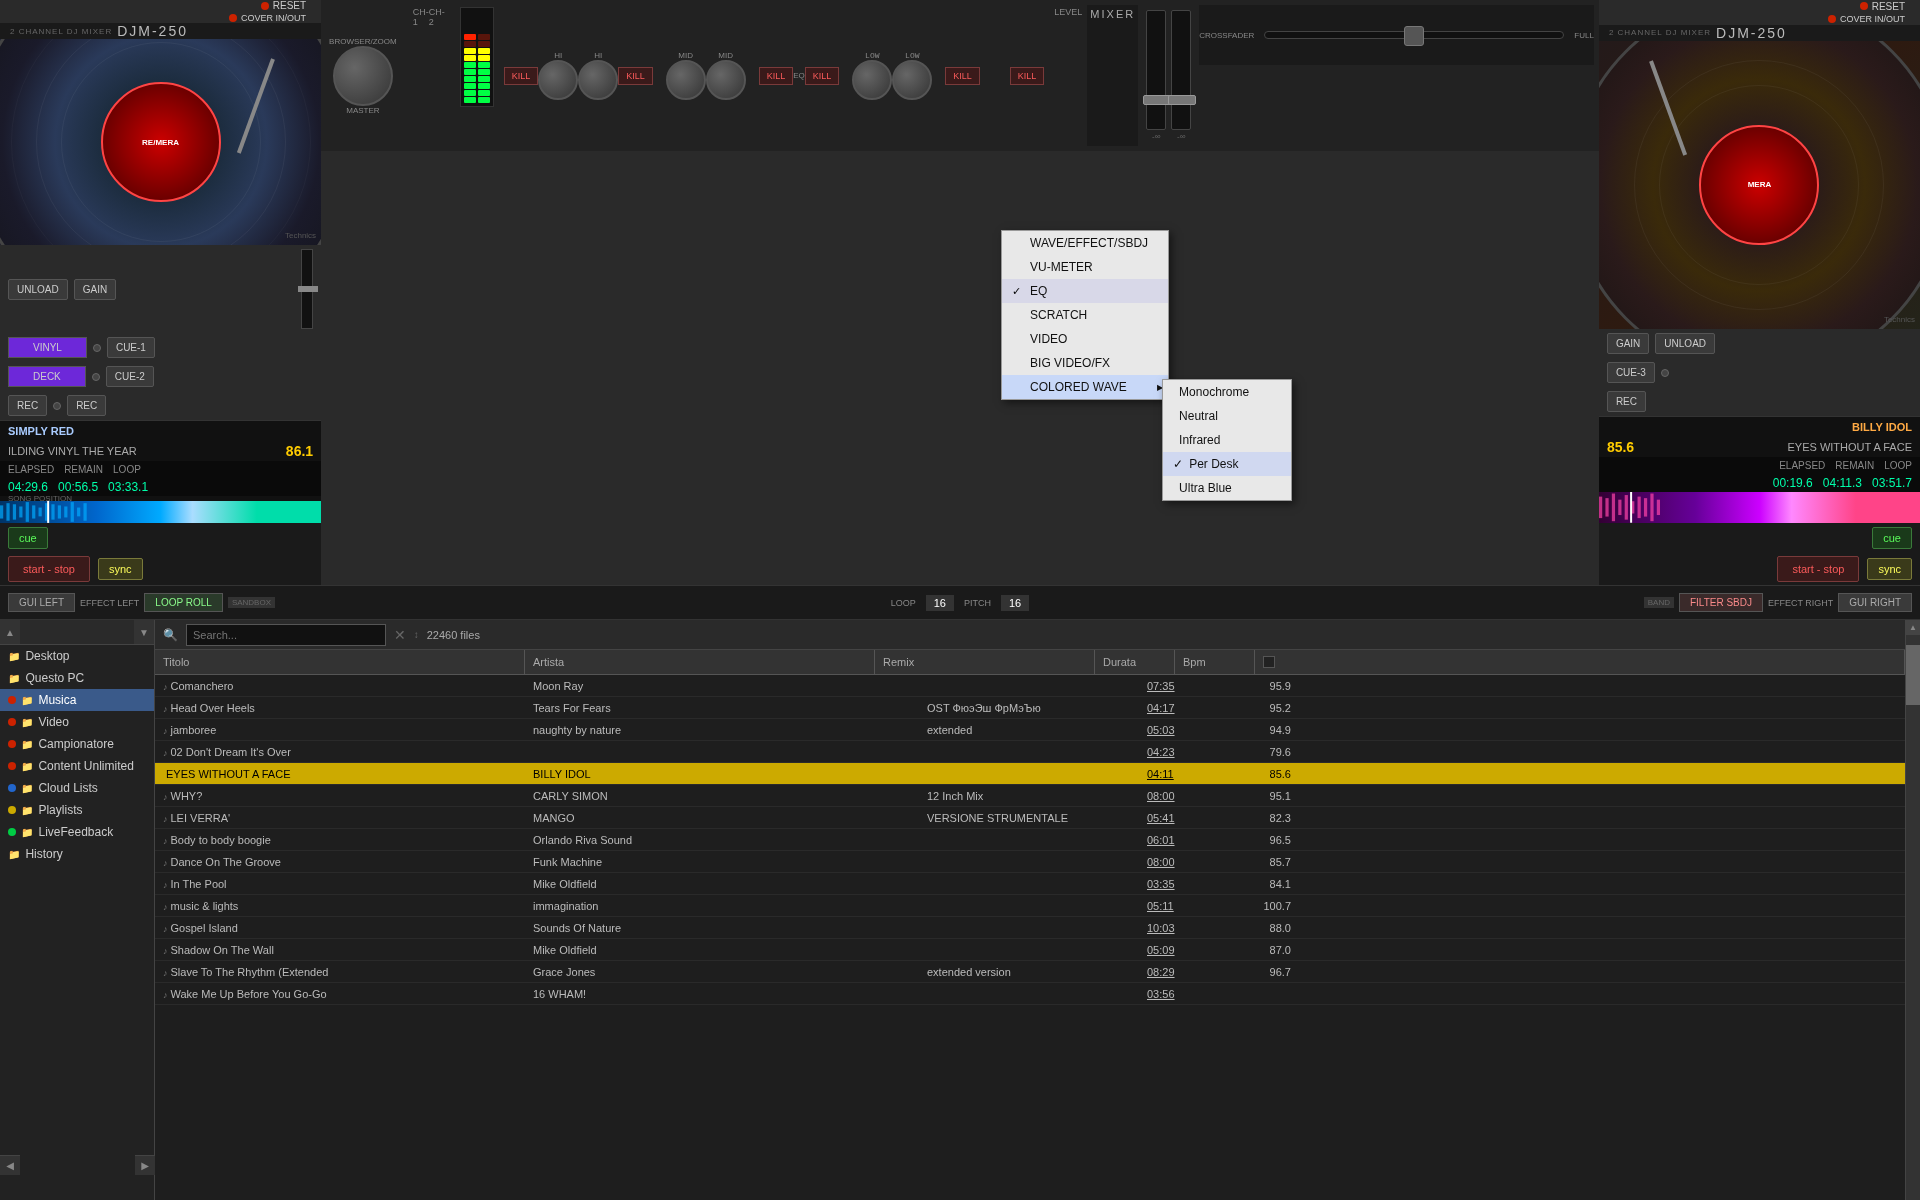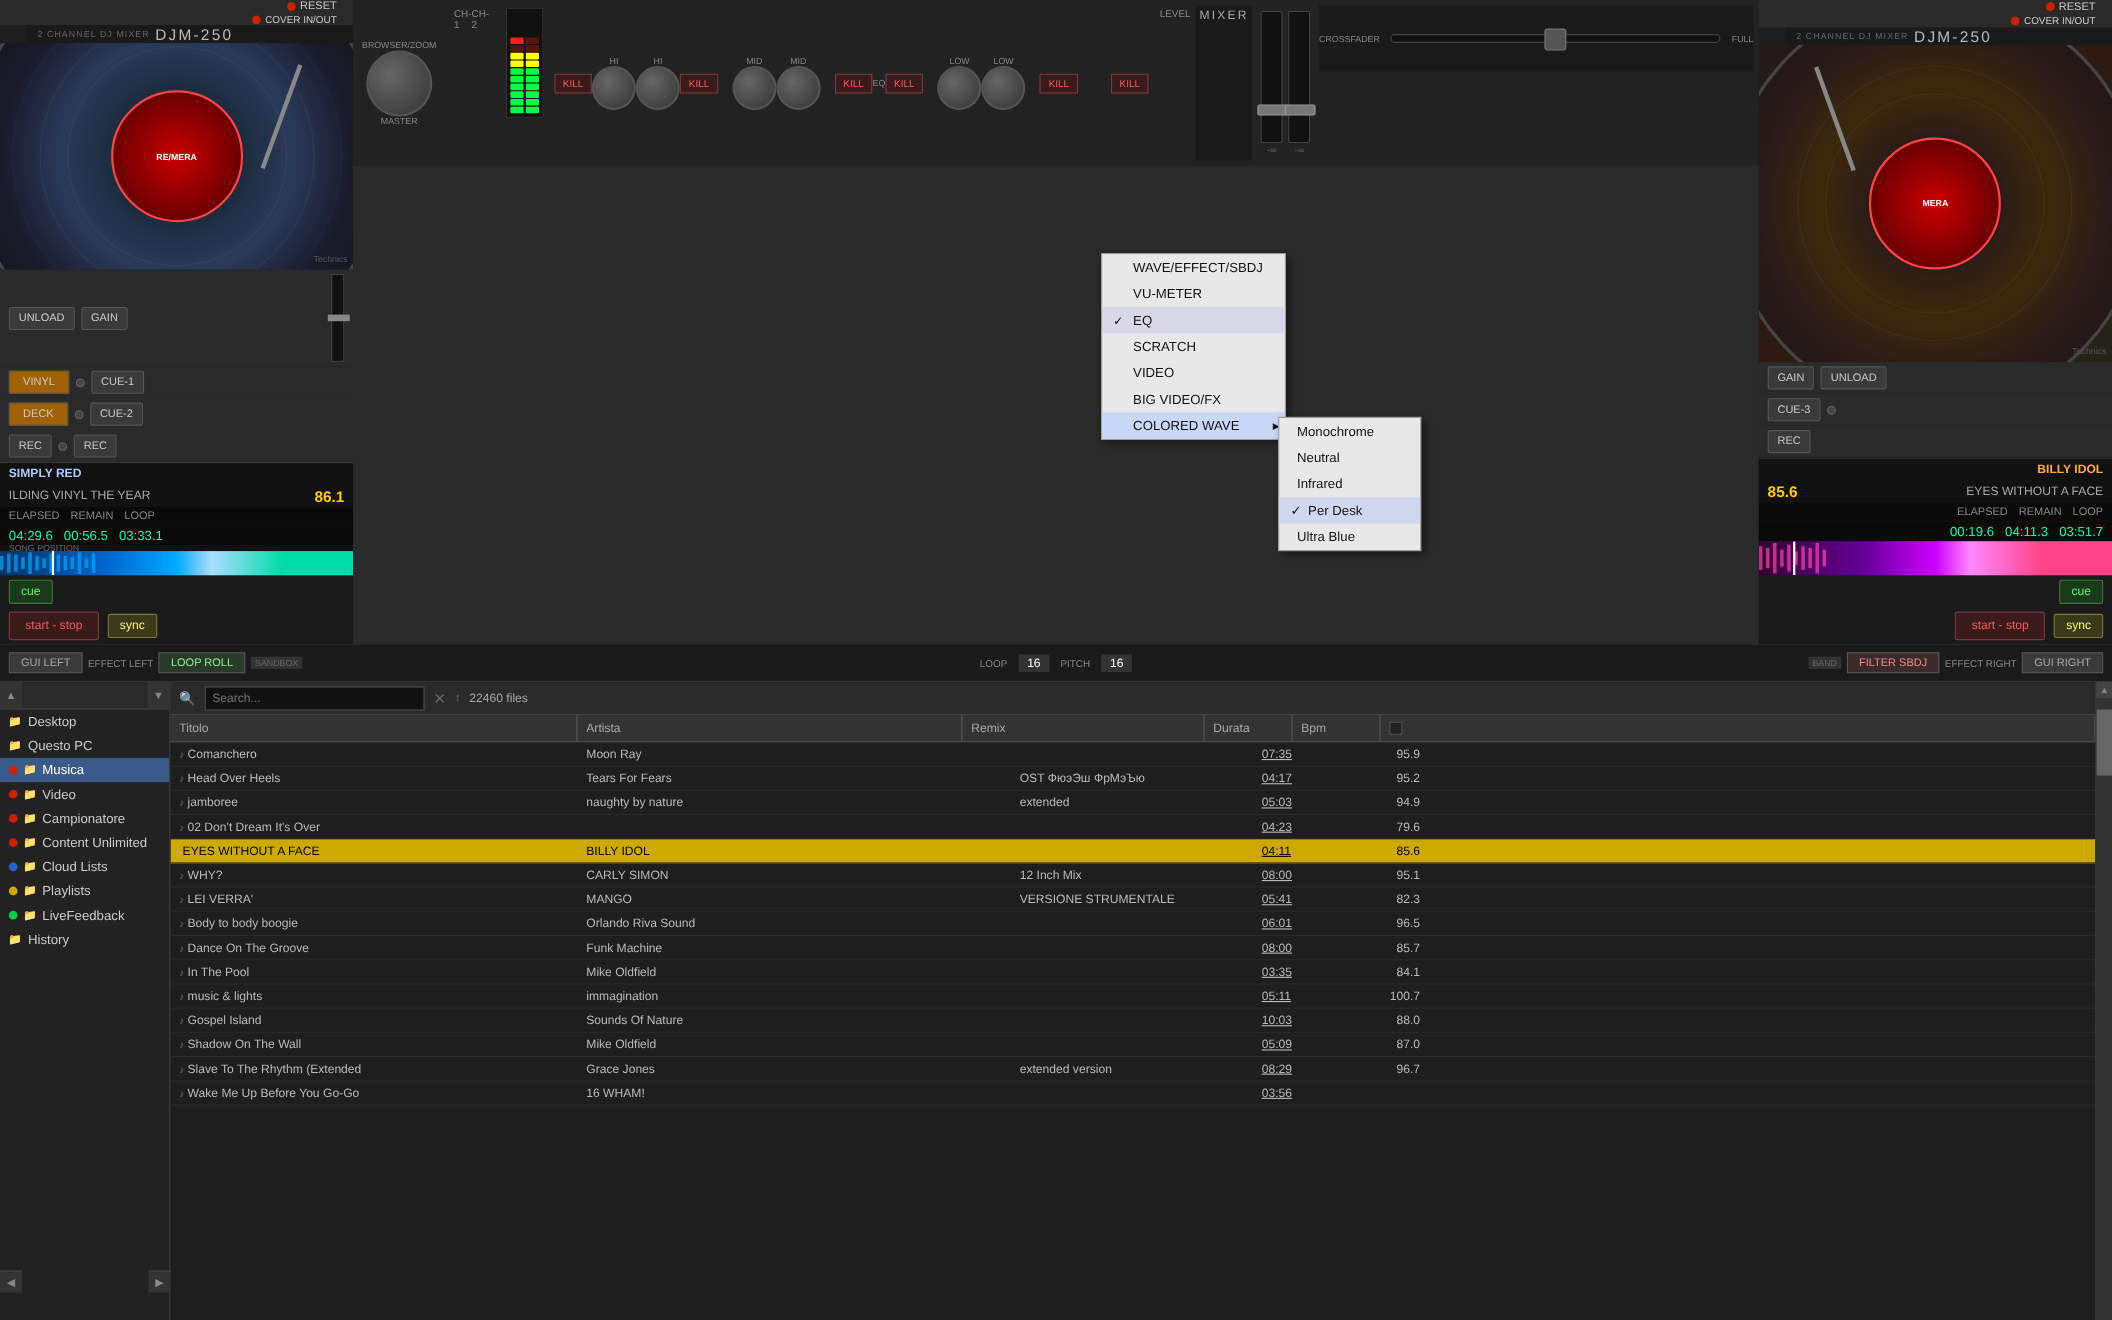--- a/index.html
+++ b/index.html
@@ -469,24 +469,24 @@
       height: 6px;
       background: #888;
       position: absolute;
       left: -4px;
       top: 50%;
       transform: translateY(-50%);
     }
 
     
     .mode-toggle {
-      background: #a16207;
+      background: #6d28d9;
       border: 1px solid #555;
       color: #ccc;
-      padding: 4px 12px;
+      padding: 4px 24px;
       font-size: 10px;
       cursor: pointer;
     }
 
     
     .deck-top-controls {
       height: 40px;
       background: #2a2a2a;
       display: flex;
       align-items: center;
@@ -497,21 +497,20 @@
 
     .deck-model-label {
       height: 20px;
       background: #1a1a1a;
       display: flex;
       align-items: center;
       padding: 0 10px;
       font-size: 10px;
       color: #888;
       letter-spacing: 1px;
-      margin-left: 24px;
     }
 
     
     .technics-label {
       position: absolute;
       bottom: 5px;
       right: 5px;
       font-size: 8px;
       color: #555;
     }
@@ -720,21 +719,21 @@
           <div class="knob"></div>
         </div>
       </div>
 
       <div style="display:flex;justify-content:space-around;align-items:center;padding:2px 5px;">
         <button class="kill-btn">KILL</button>
         <span style="font-size:8px;color:#888;">EQ</span>
         <button class="kill-btn">KILL</button>
       </div>
 
-      <div style="display:flex;justify-content:flex-end;align-items:center;padding:2px 5px;">
+      <div style="display:flex;justify-content:flex-end;align-items:center;padding:2px 5px;font-family:Liberation Mono, monospace;">
         <div style="display:flex;flex-direction:column;align-items:center;">
           <span style="font-size:8px;color:#888;">LOW</span>
           <div class="knob"></div>
         </div>
         <div style="display:flex;flex-direction:column;align-items:center;">
           <span style="font-size:8px;color:#888;">LOW</span>
           <div class="knob"></div>
         </div>
       </div>
 

